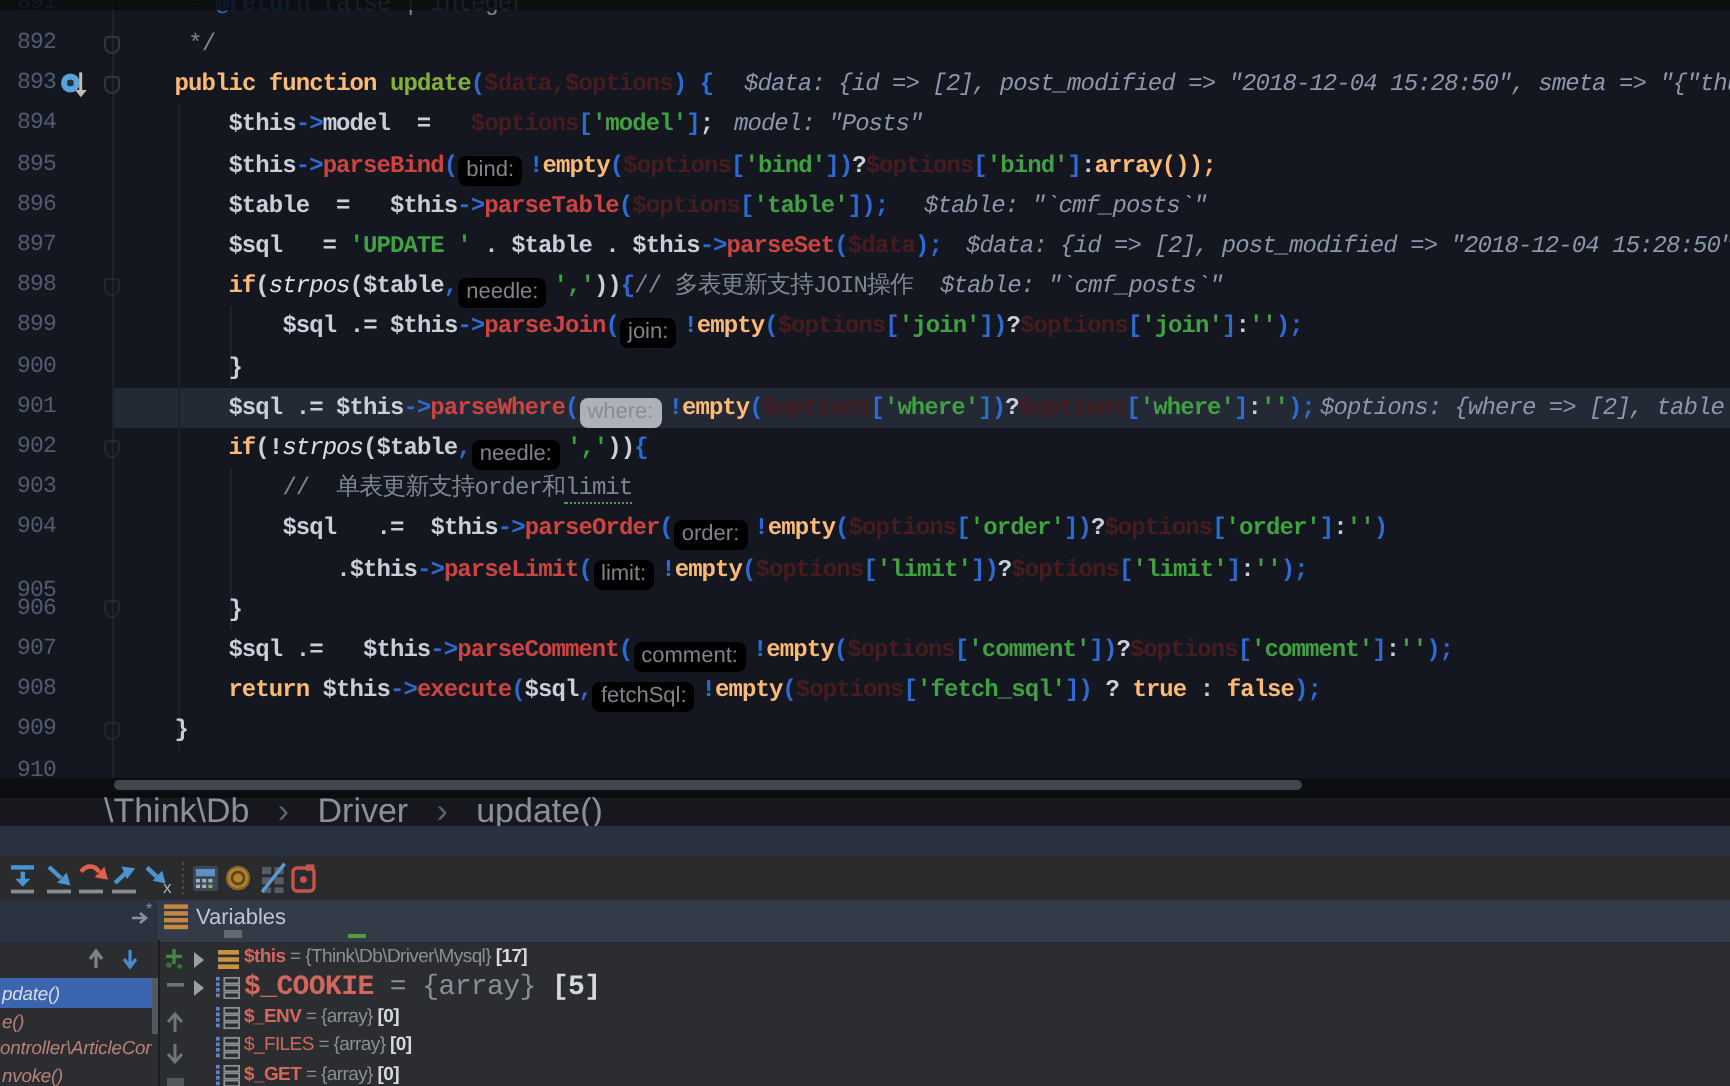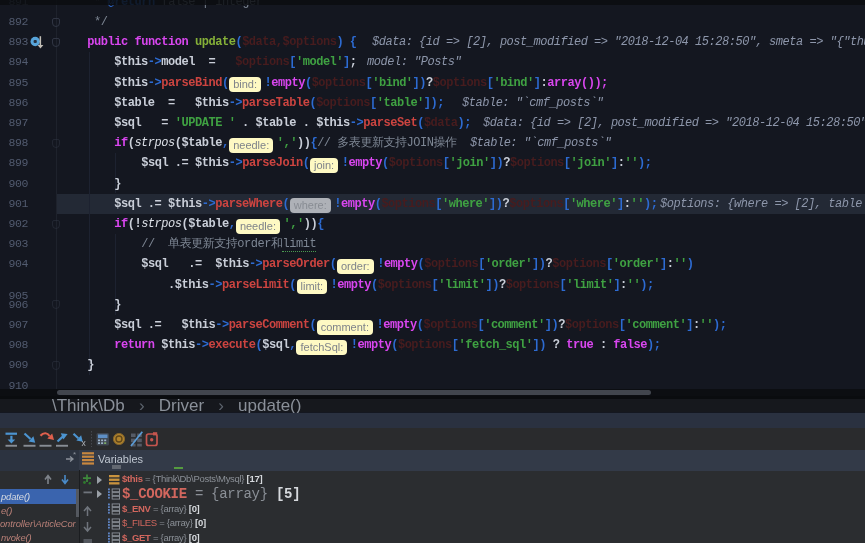--- a/index.html
+++ b/index.html
@@ -1,31 +1,31 @@
 <!DOCTYPE html>
 <html><head><meta charset="utf-8"><style>
 *{margin:0;padding:0;box-sizing:border-box}
 html,body{width:865px;height:543px;overflow:hidden;background:#141720}
 body{position:relative;font-family:"Liberation Mono",monospace}
 .abs{position:absolute}
 #ed{position:absolute;left:0;top:0;width:865px;height:396px;background:#141720;overflow:hidden}
 .ln{position:absolute;height:20.2px;line-height:20.2px;white-space:pre;font-size:12px;letter-spacing:-0.47px;color:#c9ced8;font-weight:bold}
 .num{position:absolute;width:28px;text-align:right;height:20.2px;line-height:20.2px;font-size:11.5px;letter-spacing:-0.4px;color:#525b6f}
-.k{color:#d946ef;font-weight:bold}
+.k{color:#fdba74;font-weight:bold}
 .kw{color:#2d6bd2}
 .g{color:#85b038;font-weight:bold}
 .s{color:#3fa142}
 .fn{color:#cc4440}
 .dim{color:#471c1e}
 .w{color:#c9ced8}
 .c{color:#7d8693;font-weight:normal}
 .b{color:#2d6bd2}
 .strp{color:#dce0e7;font-style:italic;font-weight:normal}
 .it{position:absolute;font-style:italic;color:#8d96aa;font-size:12px;letter-spacing:-0.47px;white-space:pre;font-weight:normal}
-.hint{display:inline-block;vertical-align:-2.5px;background:#fef9c3;color:#7f838a;font-family:'Liberation Sans',sans-serif;
+.hint{display:inline-block;vertical-align:-2.5px;background:#000000;color:#7f838a;font-family:'Liberation Sans',sans-serif;
  font-size:11px;letter-spacing:0;line-height:15px;height:15px;border-radius:4px;padding:0 4px;margin:0 3.5px 0 0.5px;font-style:normal;font-weight:normal}
 .hintb{background:#aeb1b7;color:#888c93}
 </style></head><body>
 <div id="ed">
 <div class="abs" style="left:57px;top:193.8px;width:808px;height:20.2px;background:#232935"></div>
 <div class="abs" style="left:56px;top:0;width:1px;height:389px;background:#1e222c"></div>
 <div class="abs" style="left:89px;top:52.4px;width:1px;height:323px;background:#1d2230"></div>
 <div class="abs" style="left:114.5px;top:153.4px;width:1px;height:40px;background:#1d2230"></div>
 <div class="abs" style="left:114.5px;top:234.2px;width:1px;height:81px;background:#1d2230"></div>
 <div class="num" style="left:0;top:-8.2px">891</div>
@@ -189,21 +189,21 @@
 <rect x="3.5" y="68" width="8.5" height="4" fill="#53575e"></rect>
   </svg>
 <div class="abs" style="left:97px;top:475.5px;width:0;height:0;border-left:5.5px solid #9aa0a7;border-top:4.5px solid transparent;border-bottom:4.5px solid transparent"></div>
 <svg class="abs" style="left:109px;top:474.8px" width="11" height="10" viewBox="0 0 11 10">
     <g fill="#c9933e">
       <rect x="0" y="0" width="10.5" height="2.3"></rect>
       <rect x="0" y="3.6" width="10.5" height="2.3"></rect>
       <rect x="0" y="7.2" width="10.5" height="2.3"></rect>
     </g>
   </svg>
-<div class="abs" style="left:122px;top:472.3px;font-family:'Liberation Sans',sans-serif;font-size:9.5px;letter-spacing:-0.3px;height:14.6px;line-height:14.6px;white-space:pre"><span style="color:#d2675e;font-weight:bold">$this</span><span style="color:#8b9097"> = {Think\Db\Posts\Mysql} </span><span style="color:#d6d9dd;font-weight:bold">[17]</span></div>
+<div class="abs" style="left:122px;top:472.3px;font-family:'Liberation Sans',sans-serif;font-size:9.5px;letter-spacing:-0.3px;height:14.6px;line-height:14.6px;white-space:pre"><span style="color:#d2675e;font-weight:bold">$this</span><span style="color:#8b9097"> = {Think\Db\Driver\Mysql} </span><span style="color:#d6d9dd;font-weight:bold">[17]</span></div>
 <div class="abs" style="left:97px;top:490.09999999999997px;width:0;height:0;border-left:5.5px solid #9aa0a7;border-top:4.5px solid transparent;border-bottom:4.5px solid transparent"></div>
 <svg class="abs" style="left:108px;top:488.4px" width="12" height="12" viewBox="0 0 13 12">
     <g fill="#5f84c2">
       <rect x="0" y="0" width="2" height="2"></rect>
       <rect x="0" y="3" width="2" height="2"></rect>
       <rect x="0" y="6" width="2" height="2"></rect>
       <rect x="0" y="9" width="2" height="2"></rect>
     </g>
     <g fill="none" stroke="#8a8f96" stroke-width="1">
       <rect x="4.5" y="0.5" width="8" height="3"></rect>

